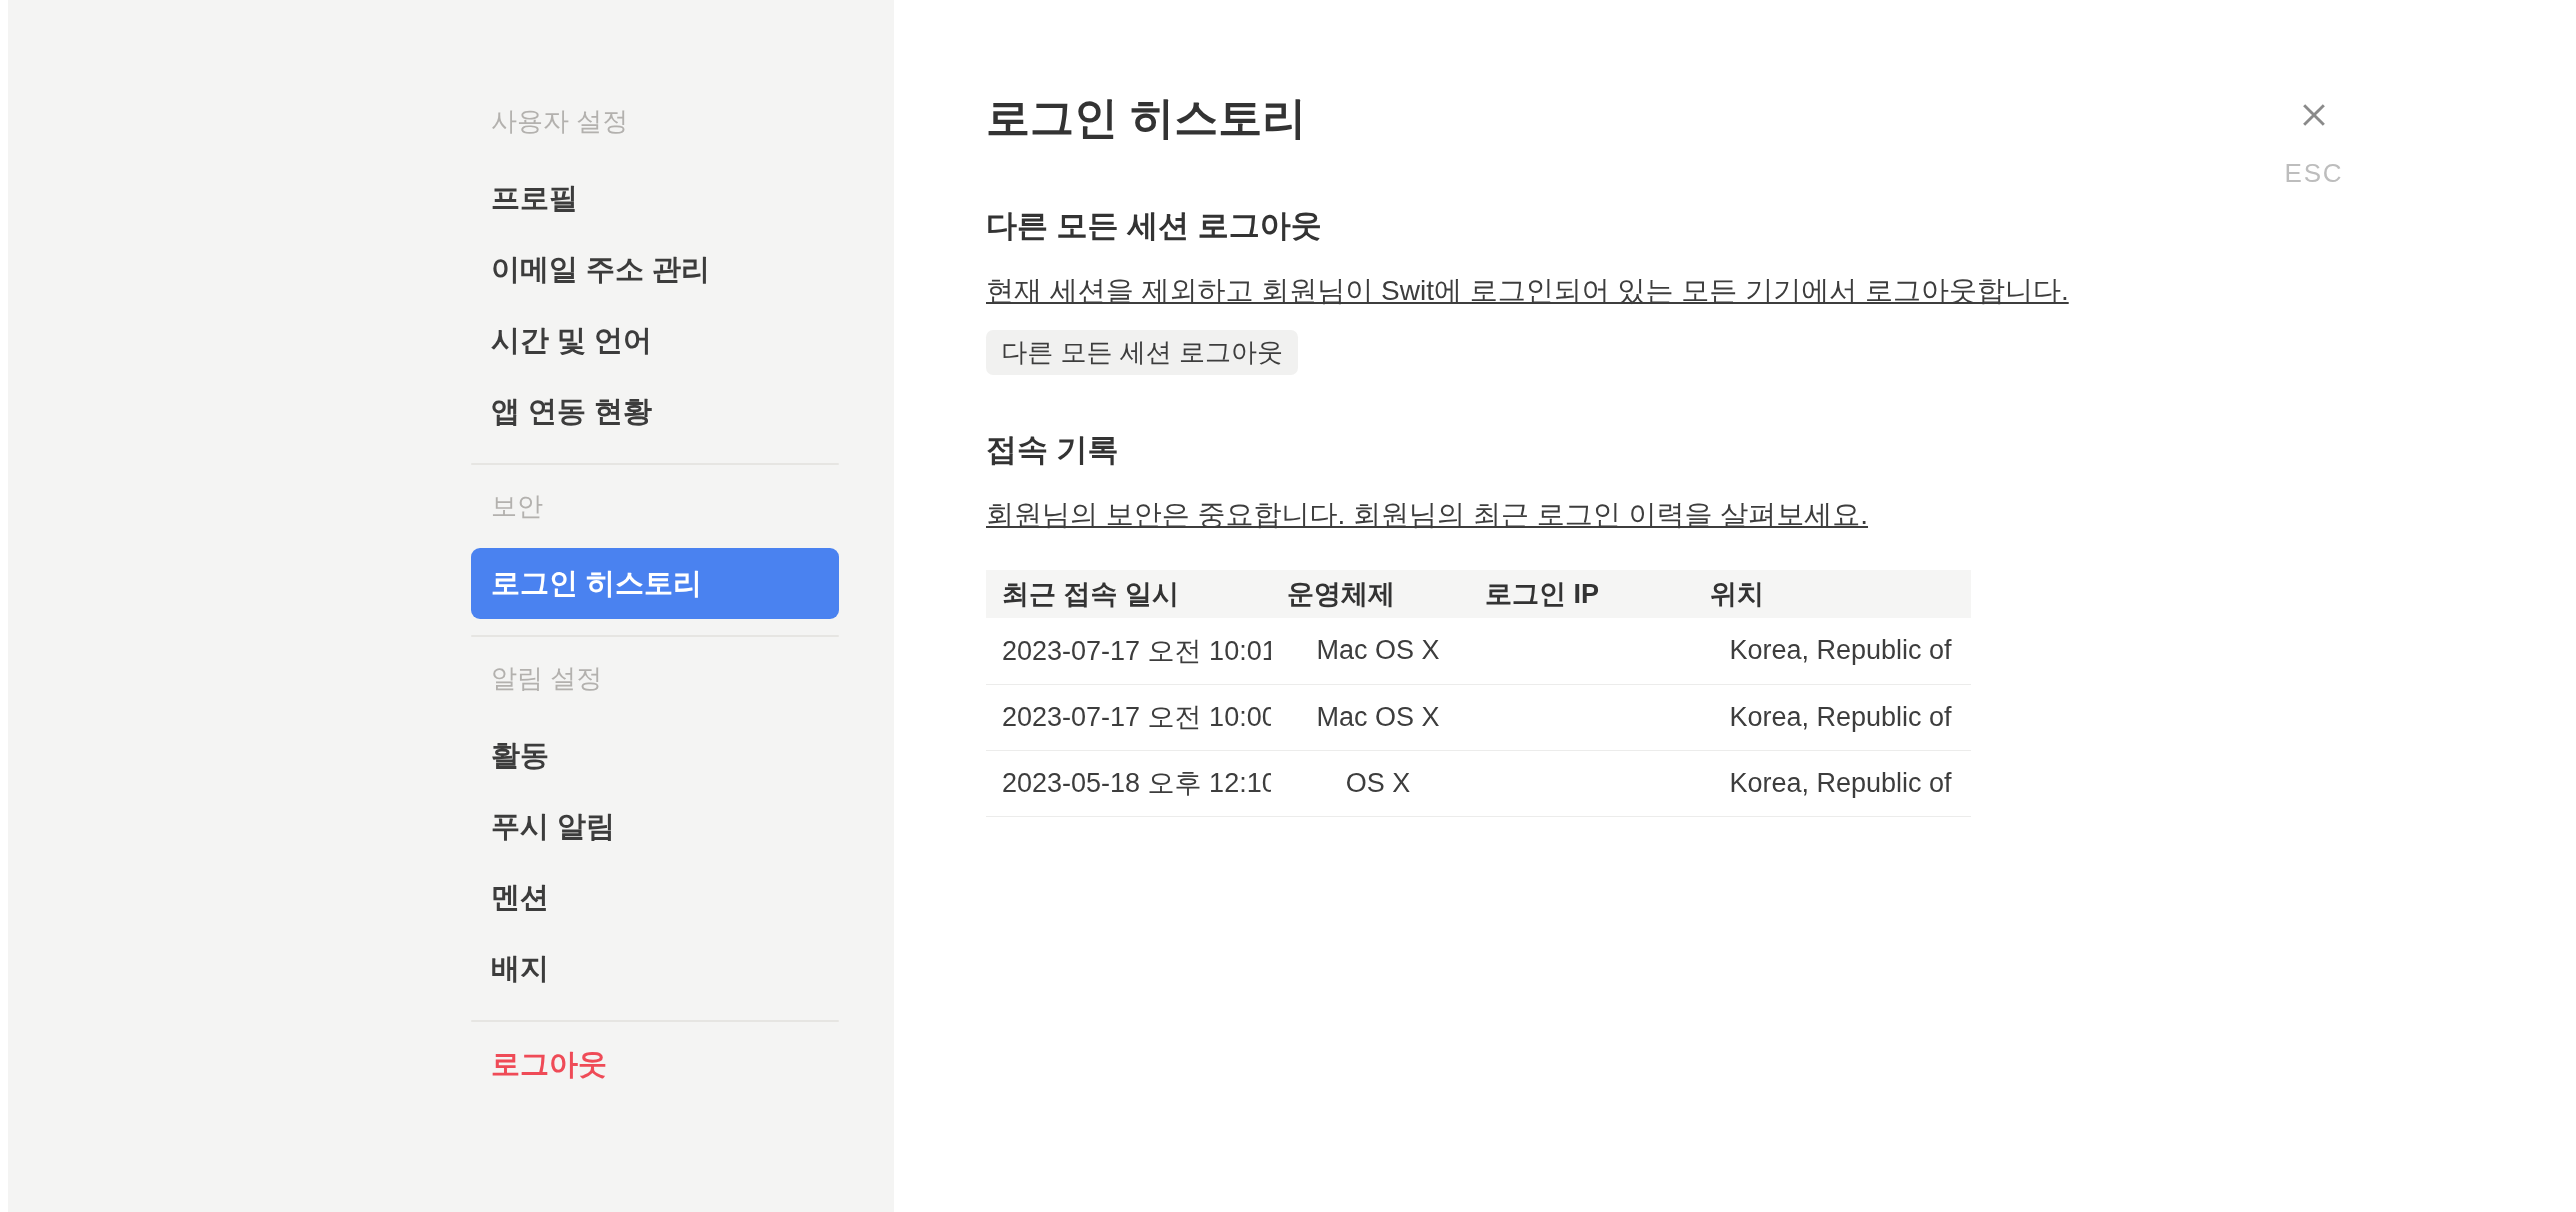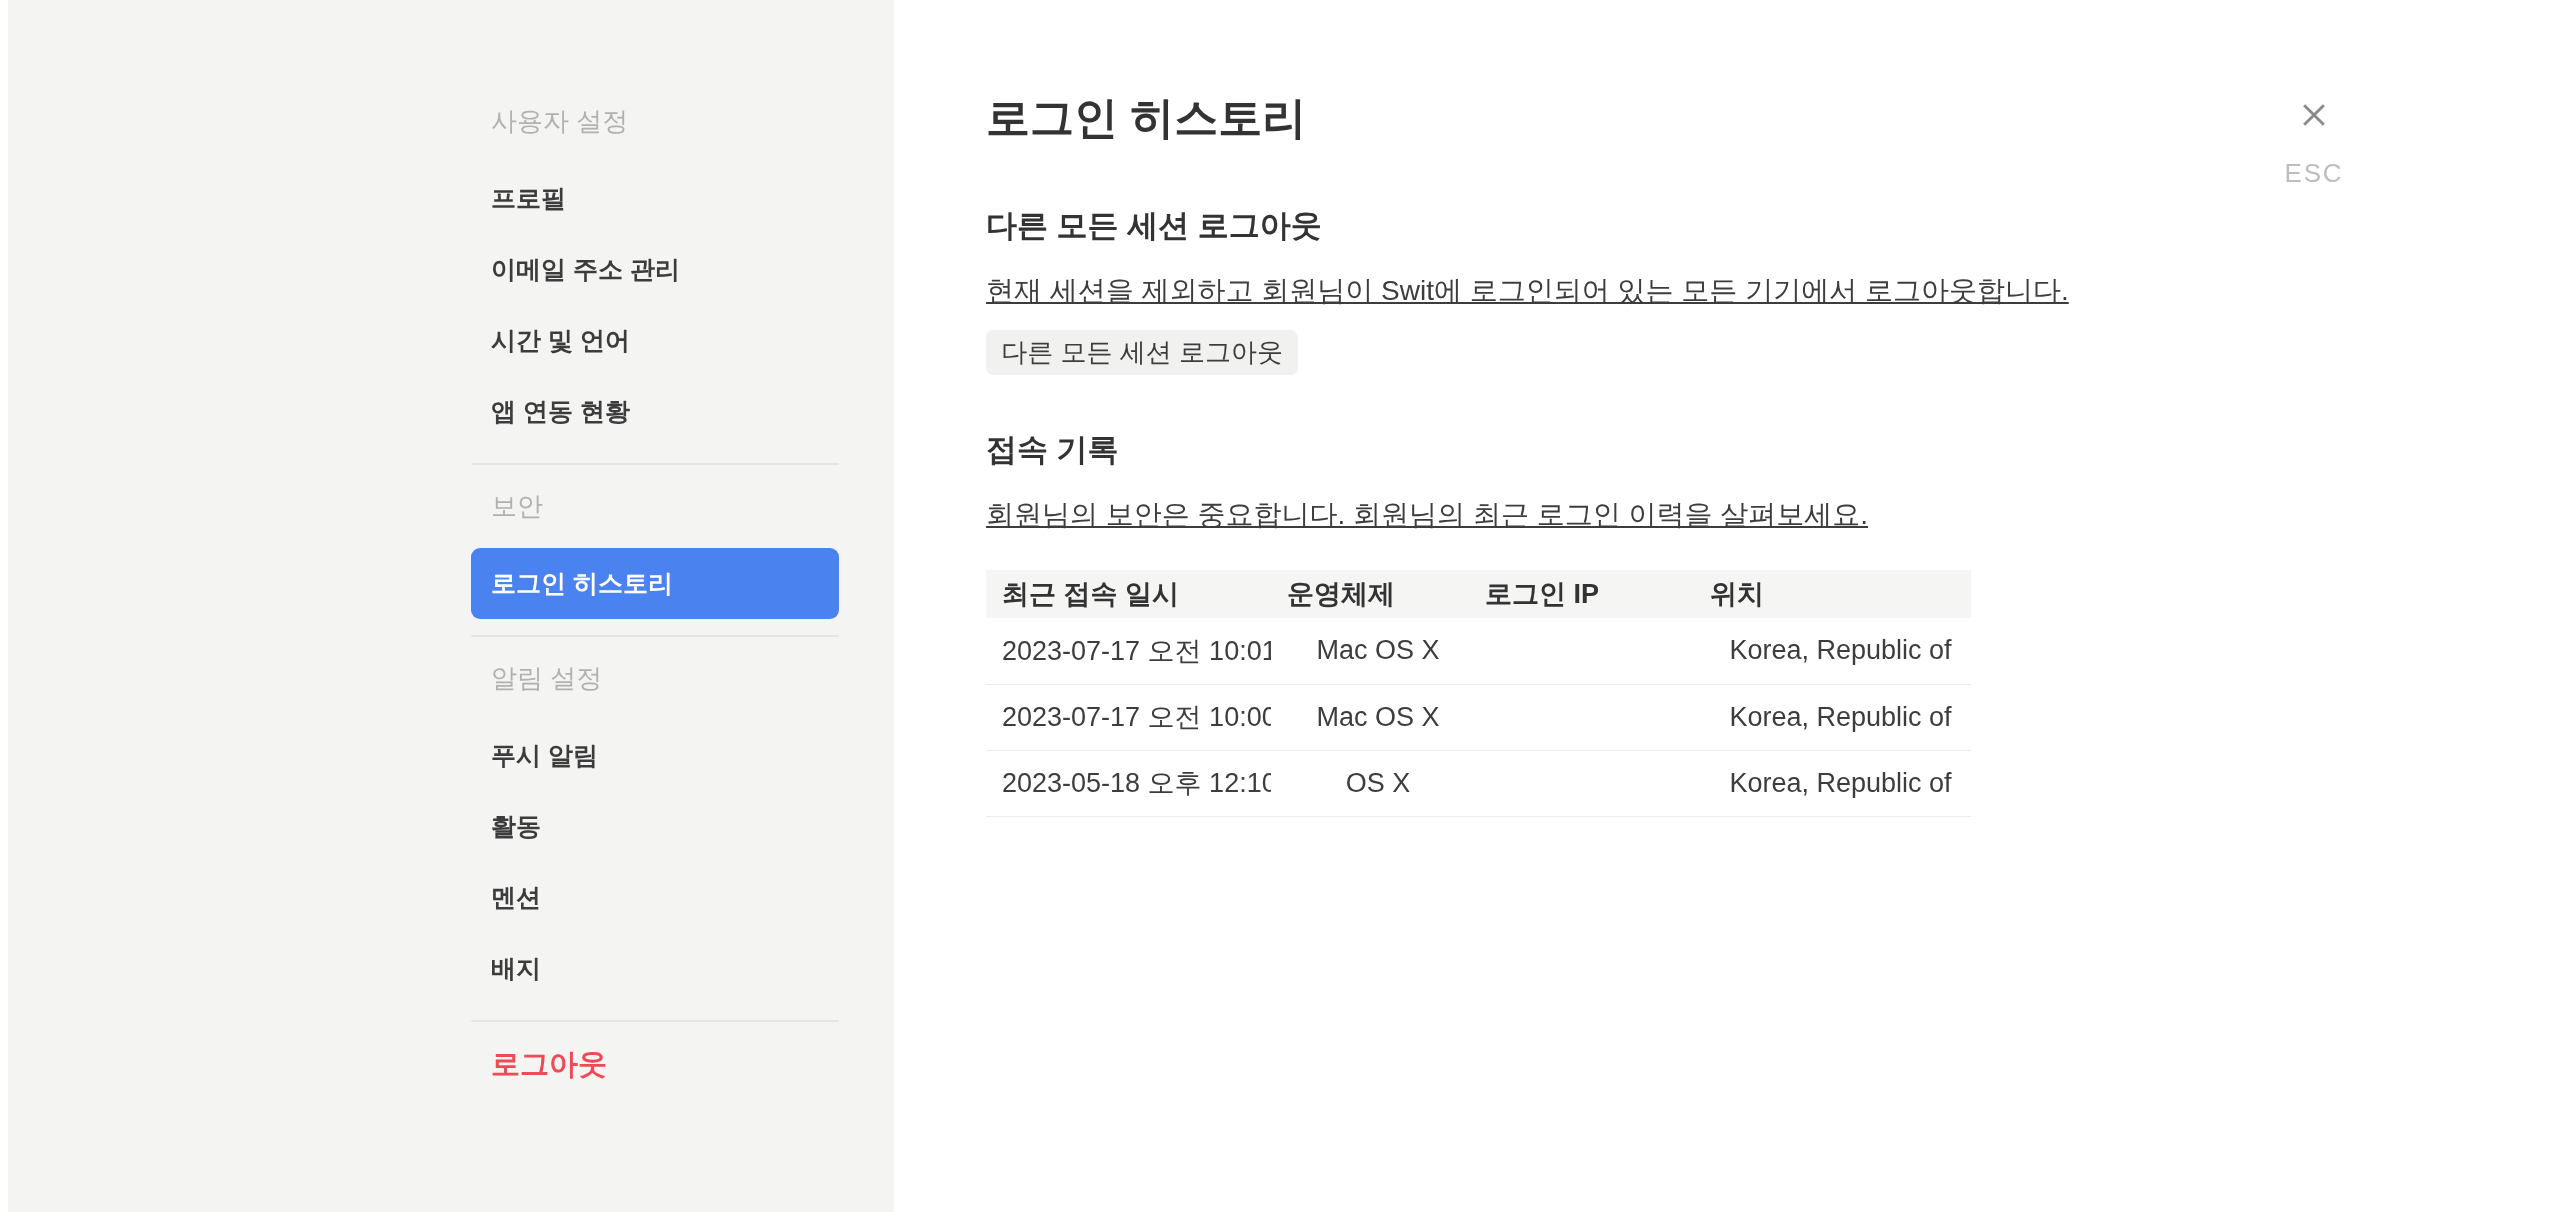--- a/index.html
+++ b/index.html
@@ -35,21 +35,21 @@
     position:absolute;left:463px;top:0;width:368px;padding-top:80px;
   }
   .group-label{
     margin-top:20.7px;height:41px;line-height:41px;padding-left:20px;
     font-size:26px;font-weight:400;color:var(--text-muted,#b3b1ae);
     white-space:nowrap;
   }
   .group-items{margin-top:21.6px;}
   .nav-item{
     height:71px;display:flex;align-items:center;padding:0 20px;
-    font-size:25px;font-weight:700;color:#3c3c3c;border-radius:9px;
+    font-size:29px;font-weight:700;color:#3c3c3c;border-radius:9px;
     cursor:pointer;white-space:nowrap;user-select:none;
   }
   .nav-item.active{
     background:var(--accent-blue,#4a82f0);color:#ffffff;
   }
   .sidebar-divider{
     margin-top:16px;height:1.8px;background:var(--divider,#e6e5e2);border-radius:0.9px;
   }
   .logout-item{
     margin-top:7.2px;height:71px;display:flex;align-items:center;padding:0 20px;
@@ -134,23 +134,23 @@
     <div class="group-label">보안</div>
     <div class="group-items">
   <div class="nav-item active">로그인 히스토리</div>
 </div>
     <div class="sidebar-divider"></div>
   </div>
 
   <div class="nav-group">
     <div class="group-label">알림 설정</div>
     <div class="group-items">
+  <div class="nav-item">활동</div>
+
   <div class="nav-item">푸시 알림</div>
-
-  <div class="nav-item">활동</div>
 
   <div class="nav-item">멘션</div>
 
   <div class="nav-item">배지</div>
 </div>
     <div class="sidebar-divider"></div>
   </div>
 <div class="logout-item">로그아웃</div>
     </nav>
 </aside>

